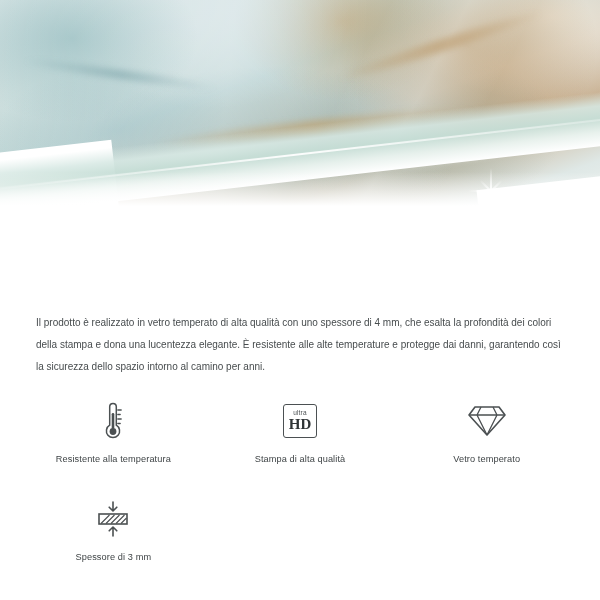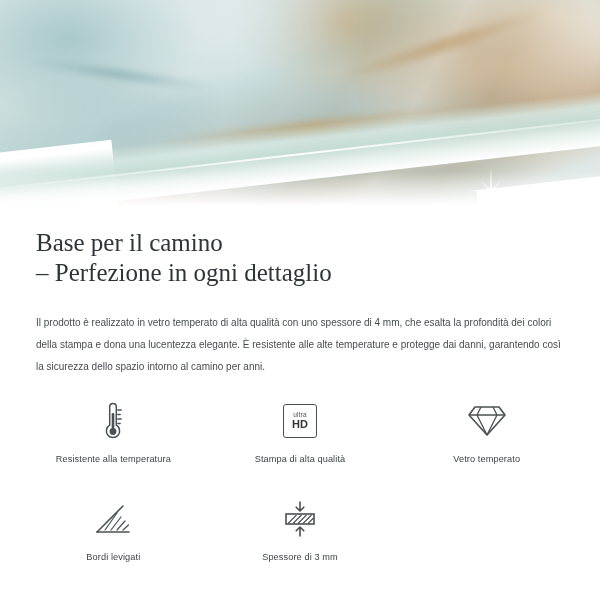--- a/index.html
+++ b/index.html
@@ -129,21 +129,21 @@
     letter-spacing: .1px;
   }
   .hd-box {
     width: 34px; height: 34px;
     border: 1.6px solid #4b5052;
     border-radius: 3px;
     display: flex; flex-direction: column; align-items: center; justify-content: center;
     line-height: 1;
   }
   .hd-box .u { font-size: 6.5px; color: #4b5052; letter-spacing: .2px; }
-  .hd-box .h { font-size: 11px; font-weight: 700; color: #2f3436; margin-top: 1px; }
+  .hd-box .h { font-size: 15px; font-weight: 700; color: #2f3436; margin-top: 1px; font-family: Liberation Serif, serif; }
 </style>
 </head>
 <body>
 
 <div class="page">
 
   <div class="hero">
     <div class="hero-bg"></div>
     <div class="hero-veil"></div>
     <div class="hero-streak s1"></div>
@@ -154,24 +154,20 @@
     <div class="corner-white-l"></div>
     <div class="corner-white-r"></div>
     <div class="glass-edge"></div>
     <div class="glass-line"></div>
     <div class="sparkle">
         <div class="sparkle-d"></div>
       </div>
     <div class="hero-fade"></div>
   </div>
 
-  <h1 class="headline">
-    <span>Base per il camino</span>
-    <span class="l2">– Perfezione in ogni dettaglio</span>
-  </h1>
 
   <p class="body-copy">Il prodotto è realizzato in vetro temperato di alta qualità con uno spessore di 4 mm, che esalta la profondità dei colori della stampa e dona una lucentezza elegante. È resistente alle alte temperature e protegge dai danni, garantendo così la sicurezza dello spazio intorno al camino per anni.</p>
 
   <div class="features">
 
     <div class="feature">
       <div class="ico">
         <svg width="22" height="44" viewBox="0 0 22 44" fill="none">
           <path d="M11 4.5a3.3 3.3 0 0 0-3.3 3.3v18.4a6.6 6.6 0 1 0 6.6 0V7.8A3.3 3.3 0 0 0 11 4.5z" stroke="#4b5052" stroke-width="1.5"></path>
           <circle cx="11" cy="32.5" r="3.4" fill="#4b5052"></circle>
@@ -196,30 +192,20 @@
     <div class="feature">
       <div class="ico">
         <svg width="40" height="36" viewBox="0 0 40 36" fill="none">
           <path d="M8 4h24l6 8-18 20L2 12 8 4z" stroke="#4b5052" stroke-width="1.6" stroke-linejoin="round"></path>
           <path d="M2 12h36M14 4l-4 8 10 20M26 4l4 8-10 20" stroke="#4b5052" stroke-width="1.3" stroke-linejoin="round"></path>
         </svg>
       </div>
       <div class="cap">Vetro temperato</div>
     </div>
 
-    <div class="feature">
-      <div class="ico">
-        <svg width="40" height="34" viewBox="0 0 40 34" fill="none">
-          <path d="M4 30 L30 4" stroke="#4b5052" stroke-width="1.6" stroke-linecap="round"></path>
-          <path d="M4 30 L36 30" stroke="#4b5052" stroke-width="1.6" stroke-linecap="round"></path>
-          <path d="M12 28 L24 11M18 28 L28 15M24 28 L32 19M30 28 L35.5 23" stroke="#4b5052" stroke-width="1.2" stroke-linecap="round"></path>
-        </svg>
-      </div>
-      <div class="cap">Bordi levigati</div>
-    </div>
 
     <div class="feature">
       <div class="ico">
         <svg width="40" height="40" viewBox="0 0 40 40" fill="none">
           <path d="M20 3v8M16.2 8.2 20 12l3.8-3.8" stroke="#4b5052" stroke-width="1.6" stroke-linecap="round" stroke-linejoin="round"></path>
           <rect x="6" y="15" width="28" height="10" stroke="#4b5052" stroke-width="1.6"></rect>
           <path d="M8 24.5 16.5 16M13 24.5 21.5 16M18 24.5 26.5 16M23 24.5 31.5 16M28 24.5 33.5 19" stroke="#4b5052" stroke-width="1.1"></path>
           <path d="M20 37v-8M16.2 31.8 20 28l3.8 3.8" stroke="#4b5052" stroke-width="1.6" stroke-linecap="round" stroke-linejoin="round"></path>
         </svg>
       </div>

